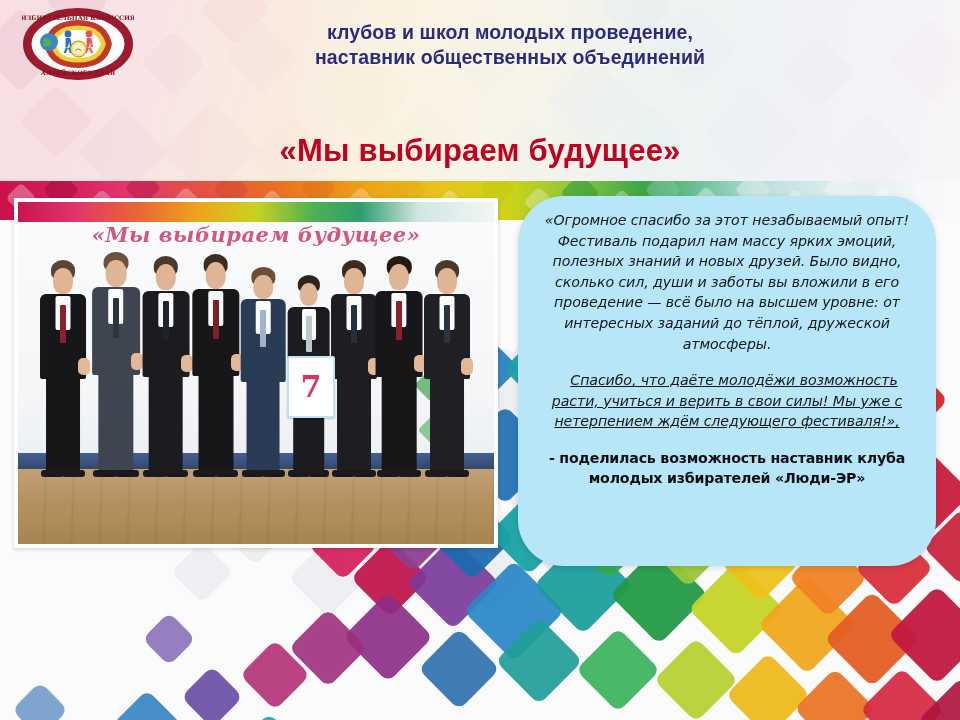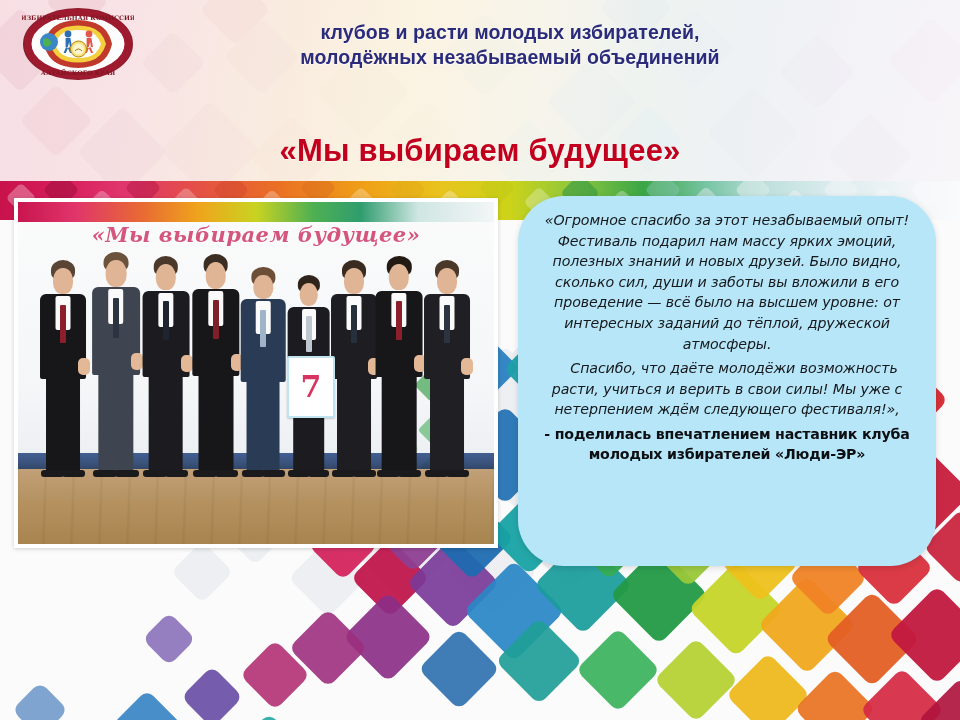--- a/index.html
+++ b/index.html
@@ -284,21 +284,21 @@
   .quote-body {
     color: #16181c;
     font-family: "DejaVu Sans", sans-serif;
     font-style: italic;
     font-size: 14.2px;
     line-height: 20.6px;
     text-align: center;
     letter-spacing: -0.1px;
   }
   .quote-p1 { margin: 0; }
-  .quote-p2 { margin: 4px; text-indent: 14px; }
+  .quote-p2 { margin: 16px; text-indent: 14px; text-decoration: underline; }
   .attrib {
     margin-top: 1px;
     color: #0d0f12;
     font-family: "DejaVu Sans", sans-serif;
     font-weight: bold;
     font-size: 14.2px;
     line-height: 20.4px;
     text-align: center;
     letter-spacing: -0.2px;
   }
@@ -357,22 +357,22 @@
         </g>
         <circle cx="56.5" cy="43" r="8" fill="#f6e27a" stroke="#b8860b" stroke-width="1"></circle>
         <circle cx="56.5" cy="43" r="5.6" fill="#fdf5d0"></circle>
         <path d="M53 45 q3.5-4 7 0" stroke="#9a7b16" stroke-width="1" fill="none"></path>
         <text x="56" y="14" text-anchor="middle" font-family="DejaVu Serif, serif" font-size="6.2" fill="#7d1622" font-weight="bold">ИЗБИРАТЕЛЬНАЯ КОМИССИЯ</text>
         <text x="56" y="69" text-anchor="middle" font-family="DejaVu Serif, serif" font-size="6.2" fill="#7d1622" font-weight="bold">АЛТАЙСКОГО КРАЯ</text>
       </svg>
     </div>
 
     <div class="header-title">
-      <div>клубов и расти молодых избирателей,</div>
-      <div>молодёжных незабываемый объединений</div>
+      <div>клубов и школ молодых проведение,</div>
+      <div>наставник общественных объединений</div>
     </div>
 
     <div class="slogan">«Мы выбираем будущее»</div>
   </div>
 
   <div class="band" id="bandDia">
       <div class="band-dia" style="left: 10px; top: 6px; width: 22px; height: 22px; background: rgb(255, 255, 255); opacity: 0.3; border-radius: 5px;"></div>
       <div class="band-dia" style="left: 48px; top: -4px; width: 26px; height: 26px; background: rgb(158, 15, 60); opacity: 0.55; border-radius: 5px;"></div>
       <div class="band-dia" style="left: 92px; top: 12px; width: 20px; height: 20px; background: rgb(255, 255, 255); opacity: 0.28; border-radius: 5px;"></div>
       <div class="band-dia" style="left: 130px; top: -6px; width: 26px; height: 26px; background: rgb(176, 18, 71); opacity: 0.45; border-radius: 5px;"></div>
@@ -597,18 +597,18 @@
       <div class="cert" style="left:56.5%;top:45%;width:44px;height:58px;">
         <span class="cert-num">7</span>
       </div>
     </div>
   </div>
 
   <div class="bubble">
     <p class="quote-body quote-p1">«Огромное спасибо за этот незабываемый опыт! Фестиваль подарил нам массу ярких эмоций, полезных знаний и новых друзей. Было видно, сколько сил, души и заботы вы вложили в его проведение — всё было на высшем уровне: от интересных заданий до тёплой, дружеской атмосферы.</p>
     <p class="quote-body quote-p2">Спасибо, что даёте молодёжи возможность расти, учиться и верить в свои силы! Мы уже с нетерпением ждём следующего фестиваля!»,</p>
     <div class="attrib">
-      <div>- поделилась впечатлением наставник клуба</div>
+      <div>- поделилась возможность наставник клуба</div>
       <div>молодых избирателей «Люди-ЭР»</div>
     </div>
   </div>
 
 </div>
 
 </body></html>

